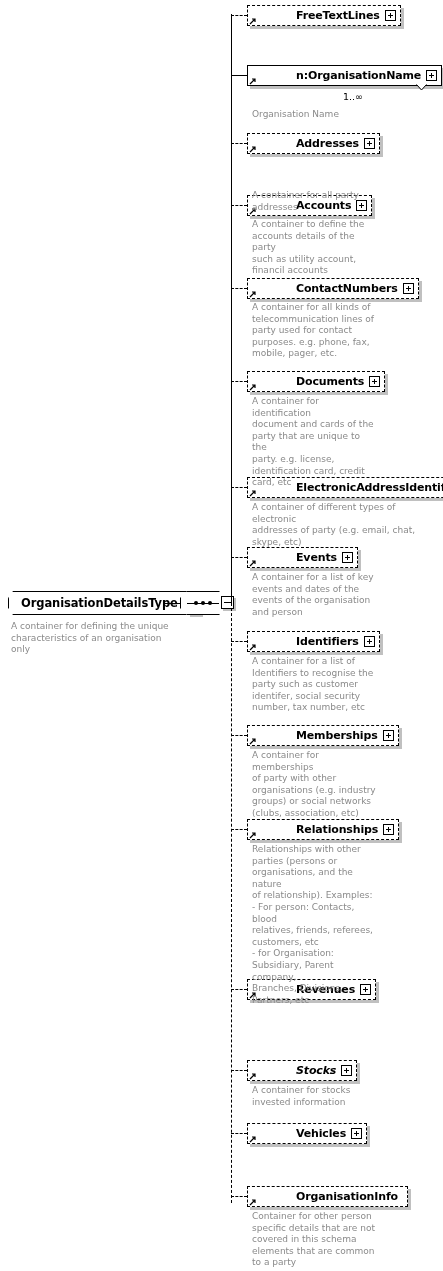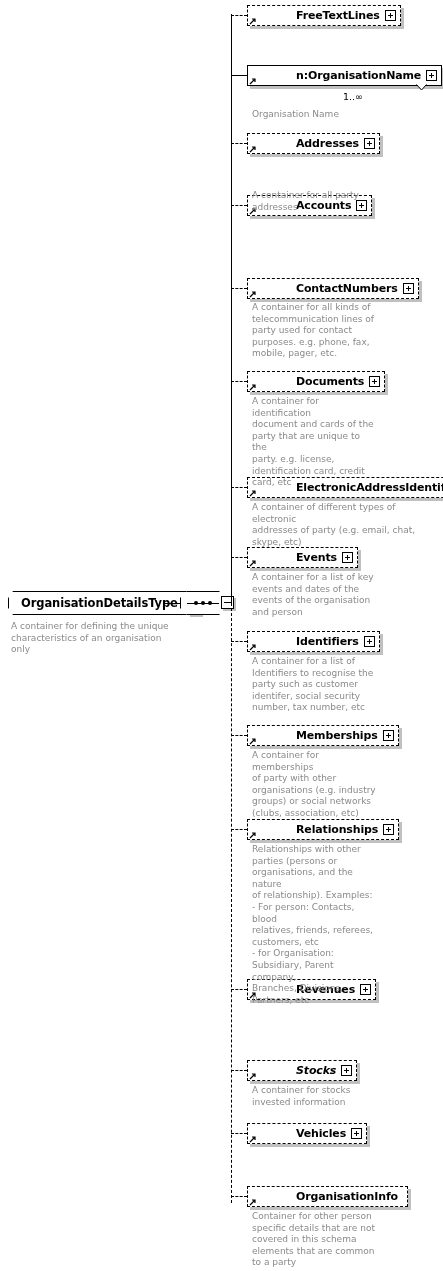--- a/index.html
+++ b/index.html
@@ -352,20 +352,24 @@
           <svg class="refarrow" viewBox="0 0 8 8">
             <path d="M1 7 L6 2 M3 2 L6 2 L6 5" stroke="#000" stroke-width="1.2" fill="none"></path>
           </svg>
         </div></div>
     </div>
 
     <div class="card-label" style="left: 343px; top: 91px;">1..∞</div>
     <div class="desc" style="left: 252px; top: 109px; width: 125px;">Organisation Name</div>
     <div class="desc" style="left: 252px; top: 166px; width: 125px; margin-top: 24px;">A container for all party
 addresses</div>
+    <div class="desc" style="left: 252px; top: 219px; width: 125px;">A container to define the
+accounts details of the party
+such as utility account,
+financil accounts</div>
     <div class="desc" style="left: 252px; top: 396px; width: 125px;">A container for identification
 document and cards of the
 party that are unique to the
 party. e.g. license,
 identification card, credit
 card, etc</div>
     <div class="desc" style="left: 252px; top: 302px; width: 125px;">A container for all kinds of
 telecommunication lines of
 party used for contact
 purposes. e.g. phone, fax,

